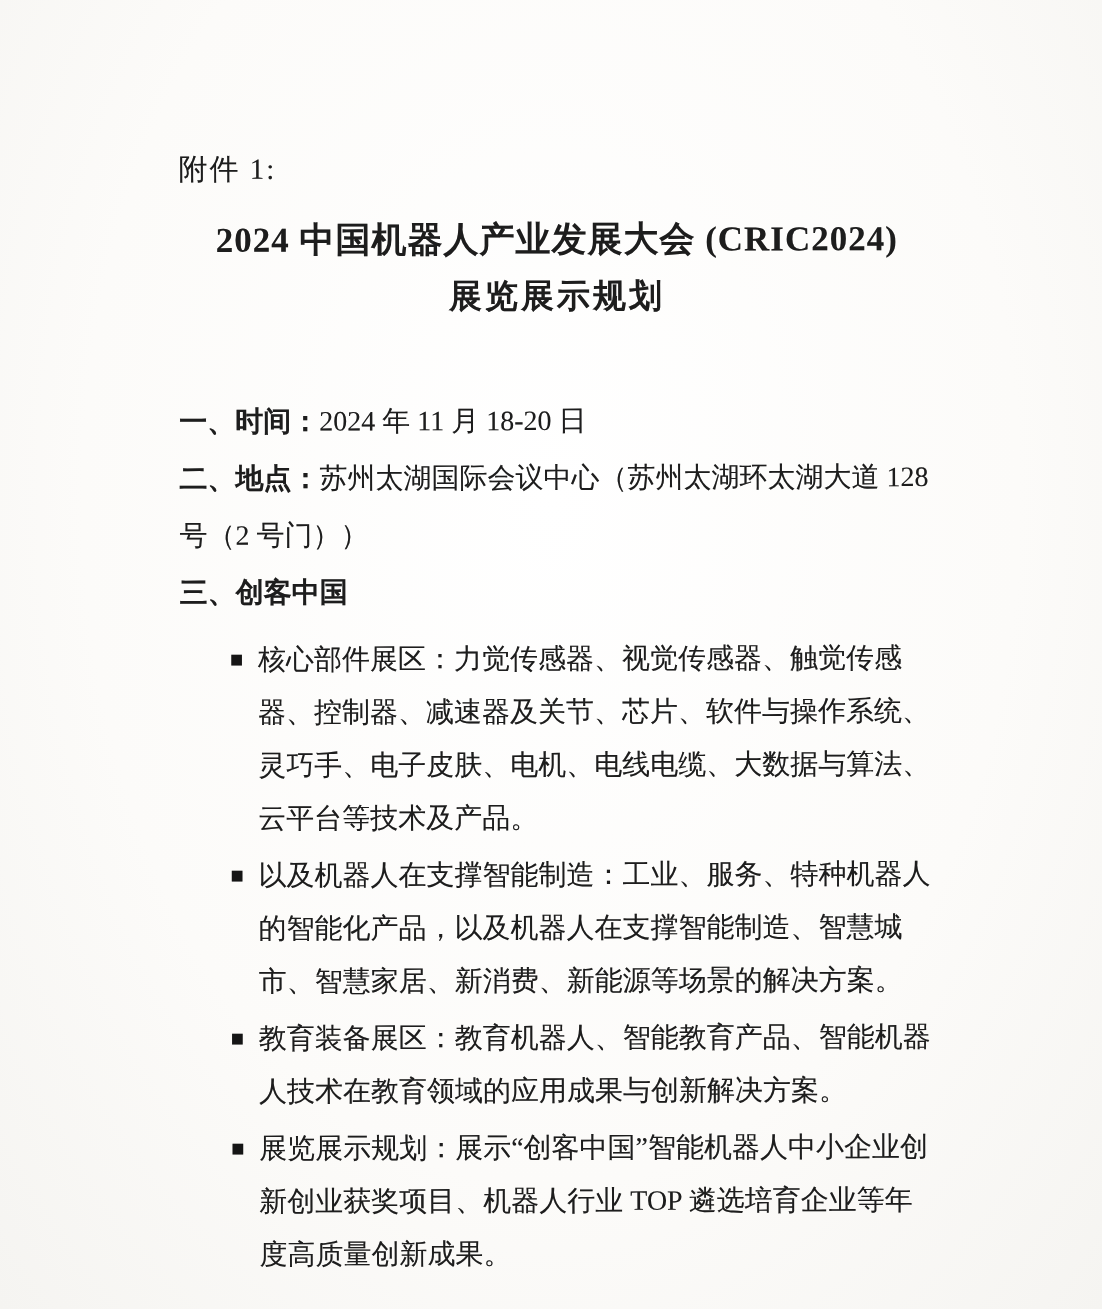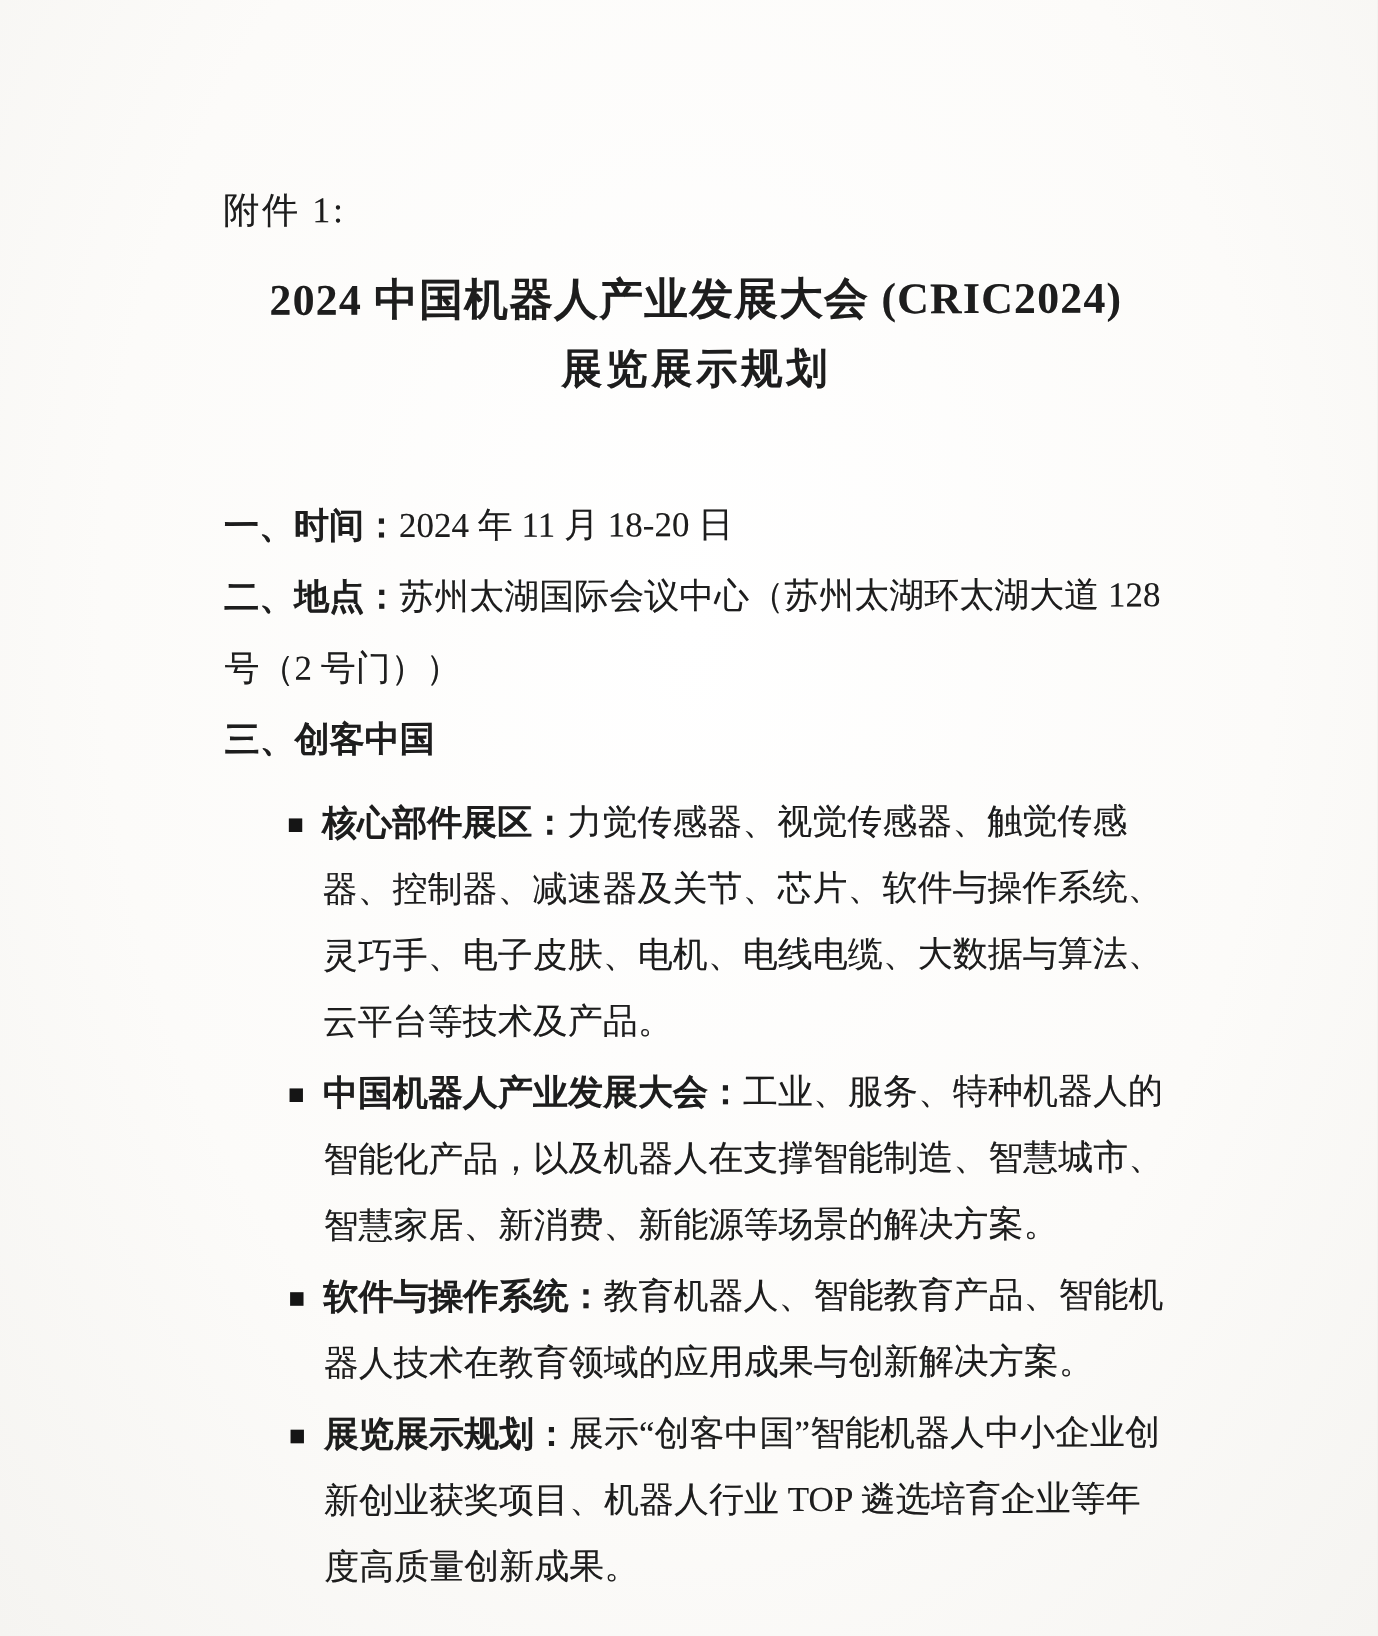--- a/index.html
+++ b/index.html
@@ -77,21 +77,21 @@
     padding-left: 50px;
     font-size: 22px;
     line-height: 53px;
     color: #151515;
   }
   .bullet-text {
     flex: 1;
     min-width: 0;
   }
   .bullet-heading {
-    font-weight: 700;
+    font-weight: 400;
   }
 </style>
 </head>
 <body>
 
 <div class="page">
   <div class="content">
 
     <div class="attachment">附件 1:</div>
 
@@ -113,26 +113,26 @@
 
       <div class="bullets">
 
         <div class="bullet">
           <span class="bullet-marker">■</span>
           <span class="bullet-text"><span class="bullet-heading">核心部件展区：</span><span>力觉传感器、视觉传感器、触觉传感器、控制器、减速器及关节、芯片、软件与操作系统、灵巧手、电子皮肤、电机、电线电缆、大数据与算法、云平台等技术及产品。</span></span>
         </div>
 
         <div class="bullet">
           <span class="bullet-marker">■</span>
-          <span class="bullet-text"><span class="bullet-heading">中国机器人产业发展大会：</span><span>工业、服务、特种机器人的智能化产品，以及机器人在支撑智能制造、智慧城市、智慧家居、新消费、新能源等场景的解决方案。</span></span>
+          <span class="bullet-text"><span class="bullet-heading">以及机器人在支撑智能制造：</span><span>工业、服务、特种机器人的智能化产品，以及机器人在支撑智能制造、智慧城市、智慧家居、新消费、新能源等场景的解决方案。</span></span>
         </div>
 
         <div class="bullet">
           <span class="bullet-marker">■</span>
-          <span class="bullet-text"><span class="bullet-heading">软件与操作系统：</span><span>教育机器人、智能教育产品、智能机器人技术在教育领域的应用成果与创新解决方案。</span></span>
+          <span class="bullet-text"><span class="bullet-heading">教育装备展区：</span><span>教育机器人、智能教育产品、智能机器人技术在教育领域的应用成果与创新解决方案。</span></span>
         </div>
 
         <div class="bullet">
           <span class="bullet-marker">■</span>
           <span class="bullet-text"><span class="bullet-heading">展览展示规划：</span><span>展示“创客中国”智能机器人中小企业创新创业获奖项目、机器人行业 TOP 遴选培育企业等年度高质量创新成果。</span></span>
         </div>
 
       </div>
     </div>
 

